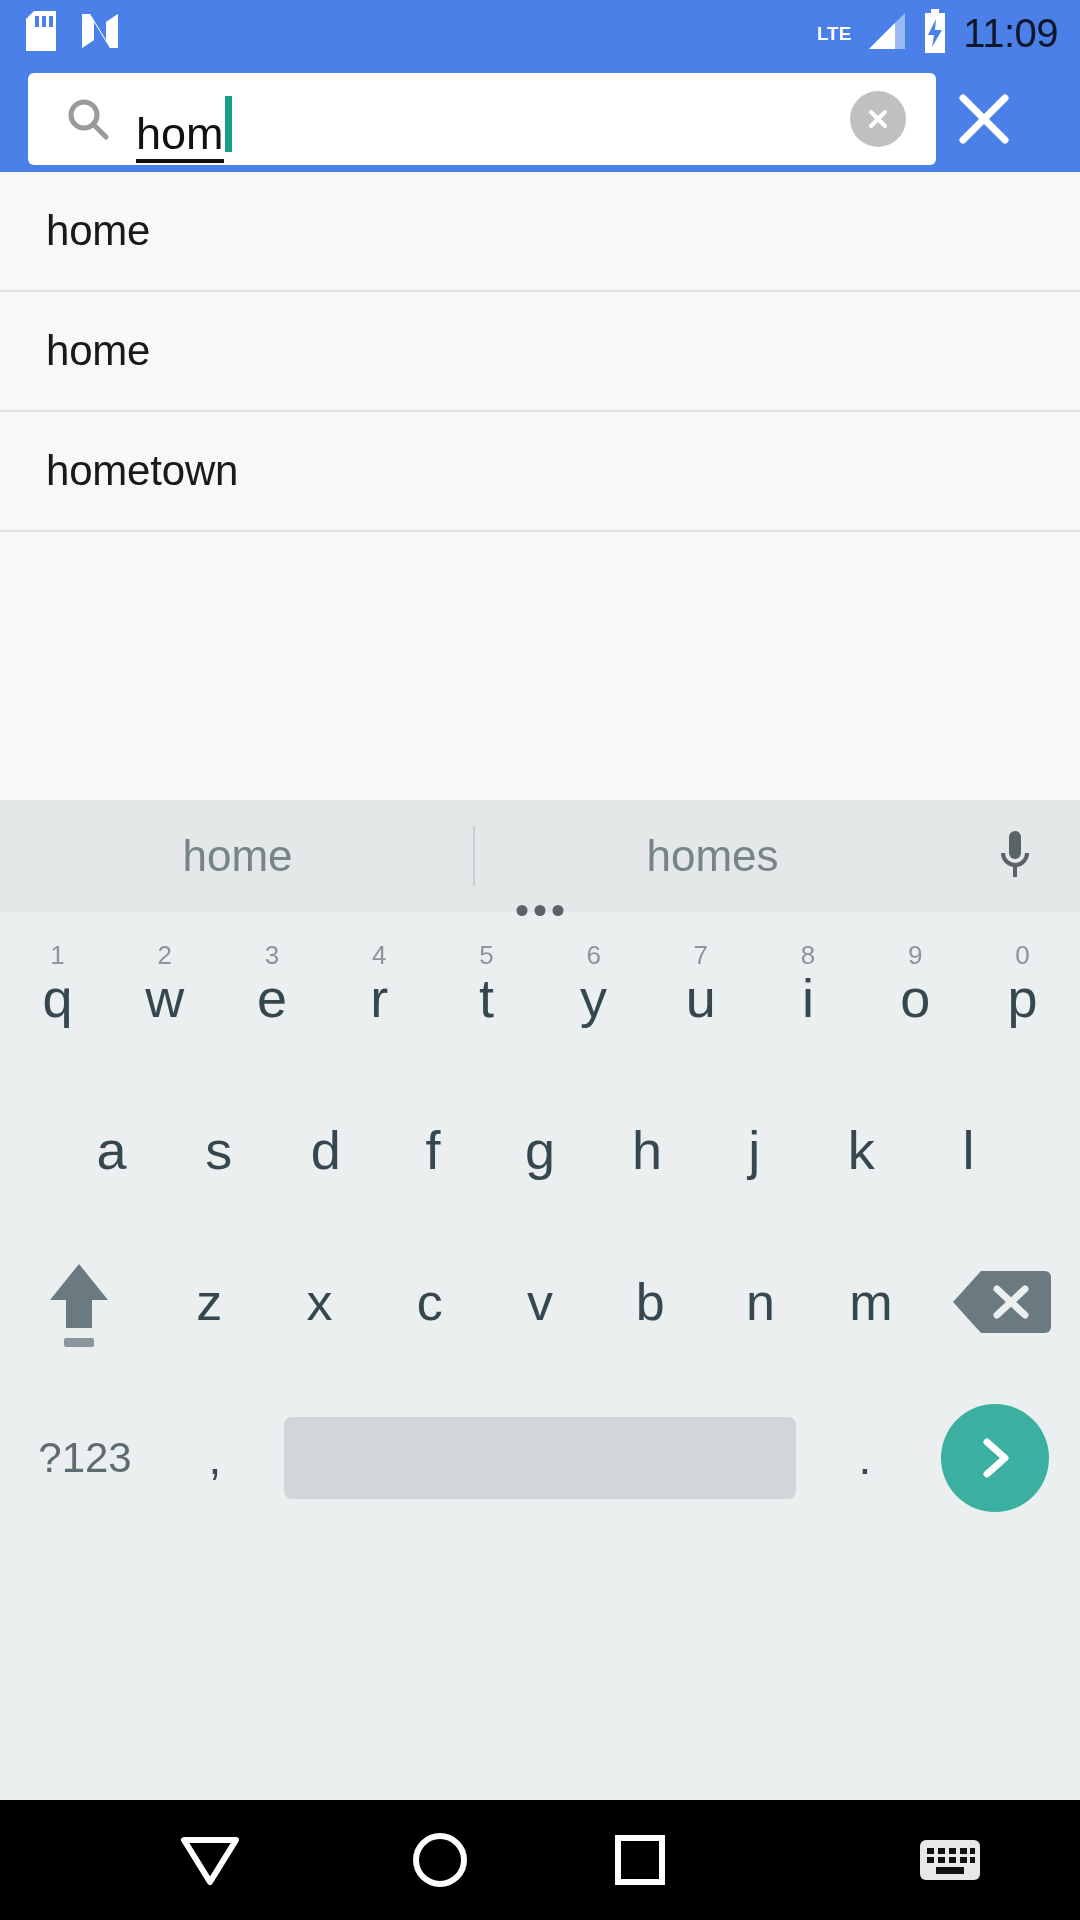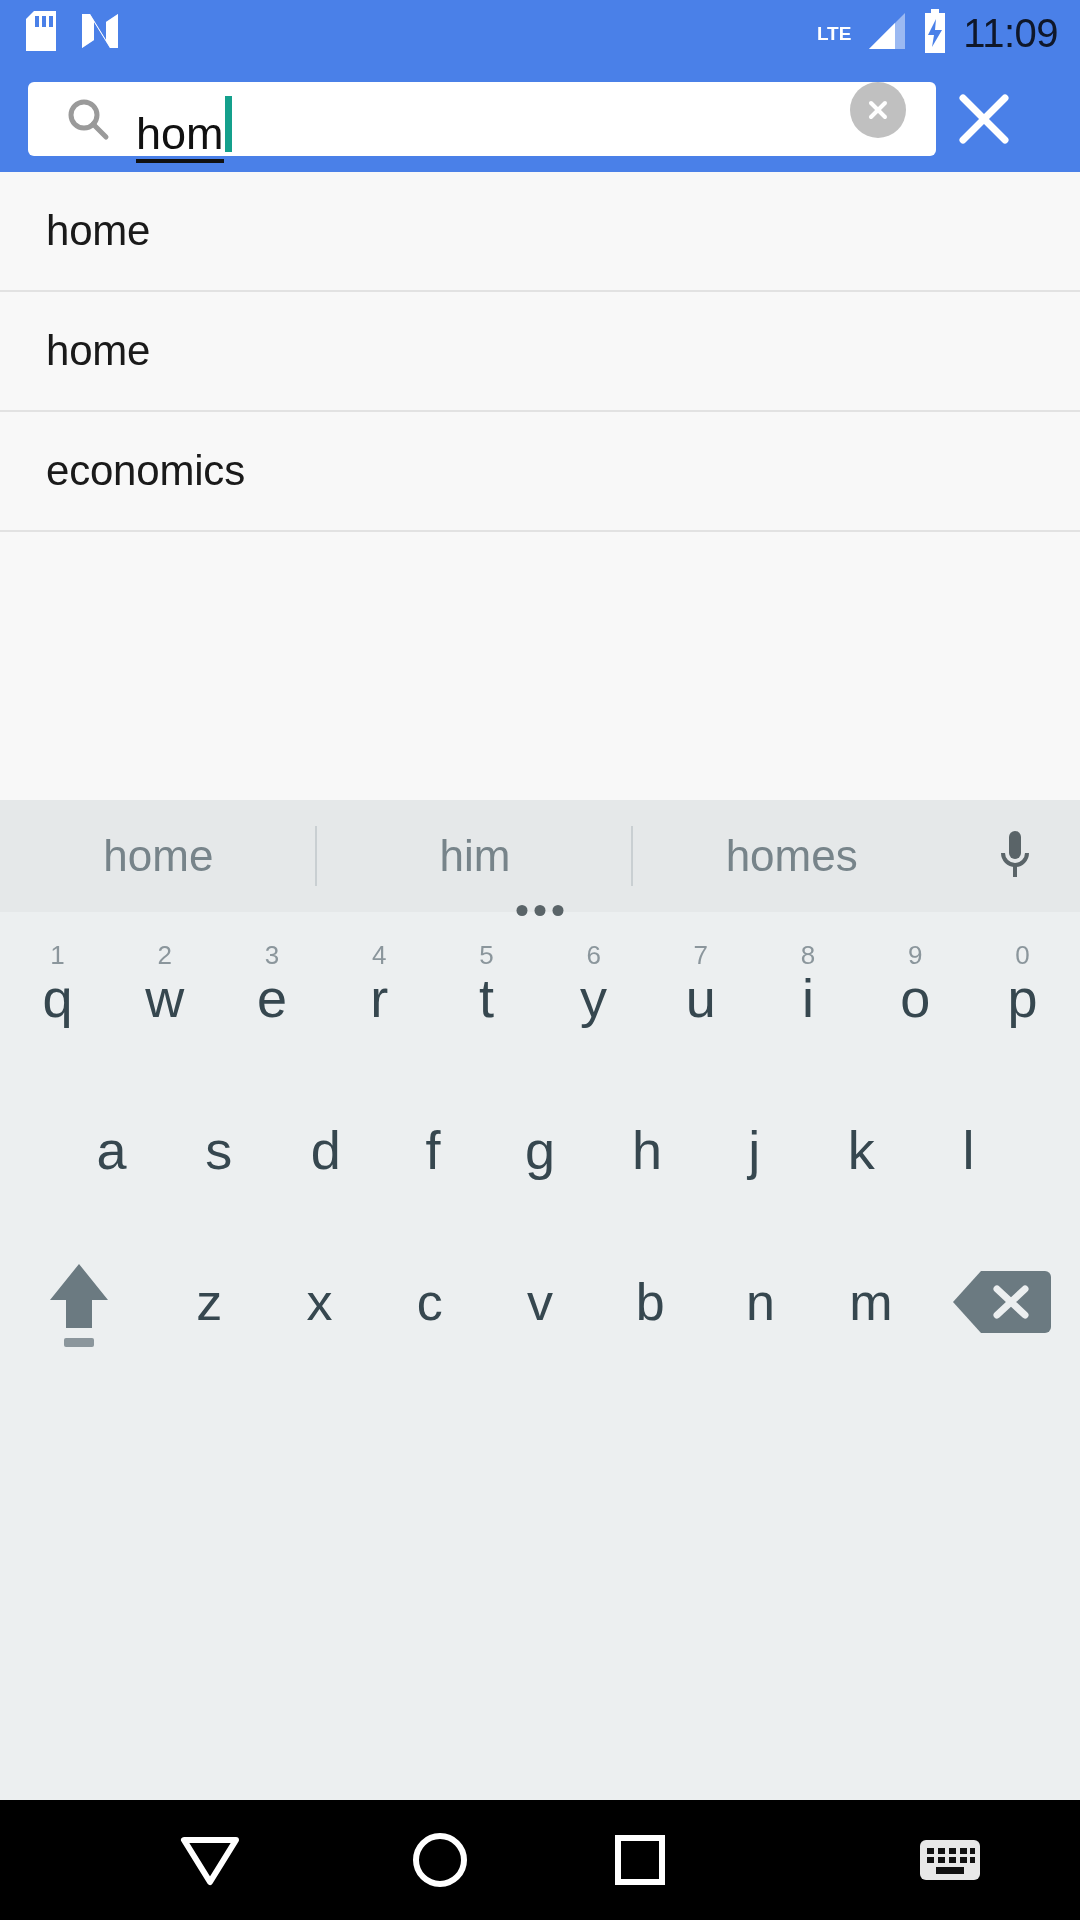--- a/index.html
+++ b/index.html
@@ -23,24 +23,24 @@
   .lte-label{ color:#fff; font-size:19px; font-weight:700; letter-spacing:0px; line-height:1; }
 
   
   #search-bar{
     position:absolute; top:66px; left:0; width:1080px; height:106px;
     background:#4a80e8;
     display:flex; align-items:center;
   }
   #search-field{
     margin-left:28px;
-    width:908px; height:74px;
+    width:908px; height:92px;
     background:#ffffff;
     border-radius:6px;
-    display:flex; 
+    display:flex; align-items:center;
     position:relative;
   }
   #search-icon-wrap{ margin-left:36px; display:flex; align-items:center; }
   #search-text-wrap{
     margin-left:24px;
     display:flex; align-items:flex-end;
     flex:1;
     height:74px;
   }
   #search-query{
@@ -250,30 +250,29 @@
 </div>
 
 <div id="suggestion-list">
   <div class="suggestion-row">
     <span class="suggestion-text">home</span>
   </div>
   <div class="suggestion-row">
     <span class="suggestion-text">home</span>
   </div>
   <div class="suggestion-row">
-    <span class="suggestion-text">economics</span>
+    <span class="suggestion-text">hometown</span>
   </div>
   <div class="suggestion-row partial"></div>
 </div>
 
 <div id="keyboard">
 
   <div id="kb-suggestions">
     <div class="kb-sugg has-div">home</div>
-    <div class="kb-sugg has-div">him</div>
     <div class="kb-sugg">homes</div>
     <div id="kb-mic">
       <svg width="40" height="58" viewBox="0 0 40 58">
         <rect x="14" y="4" width="12" height="28" rx="6" fill="#5a6468"></rect>
         <path d="M8 26 a12 12 0 0 0 24 0" fill="none" stroke="#5a6468" stroke-width="4"></path>
         <line x1="20" y1="38" x2="20" y2="50" stroke="#5a6468" stroke-width="4"></line>
       </svg>
     </div>
     <div id="sugg-expand">
       <span></span>
@@ -387,20 +386,33 @@
         </div>
       <div id="backspace-key">
         <svg width="100" height="70" viewBox="0 0 100 70">
           <path d="M30 4 H94 a6 6 0 0 1 6 6 v50 a6 6 0 0 1 -6 6 H30 L2 35 Z" fill="#6b7a81"></path>
           <line x1="46" y1="22" x2="74" y2="48" stroke="#eceff0" stroke-width="7" stroke-linecap="round"></line>
           <line x1="74" y1="22" x2="46" y2="48" stroke="#eceff0" stroke-width="7" stroke-linecap="round"></line>
         </svg>
       </div>
     </div>
 
+    <div class="kb-row4">
+      <div id="sym-key">?123</div>
+      <div id="comma-key">,</div>
+      <div id="space-key"></div>
+      <div id="period-key">.</div>
+      <div id="enter-key">
+        <div id="enter-circle">
+          <svg width="44" height="52" viewBox="0 0 44 52">
+            <polyline points="14,10 32,26 14,42" fill="none" stroke="#ffffff" stroke-width="7" stroke-linecap="round" stroke-linejoin="round"></polyline>
+          </svg>
+        </div>
+      </div>
+    </div>
 
   </div>
 </div>
 
 <div id="nav-bar">
   <div class="nav-btn" id="nav-back">
     <svg width="64" height="56" viewBox="0 0 64 56">
       <polygon points="6,8 58,8 32,50" fill="none" stroke="#ffffff" stroke-width="6" stroke-linejoin="round"></polygon>
     </svg>
   </div>

